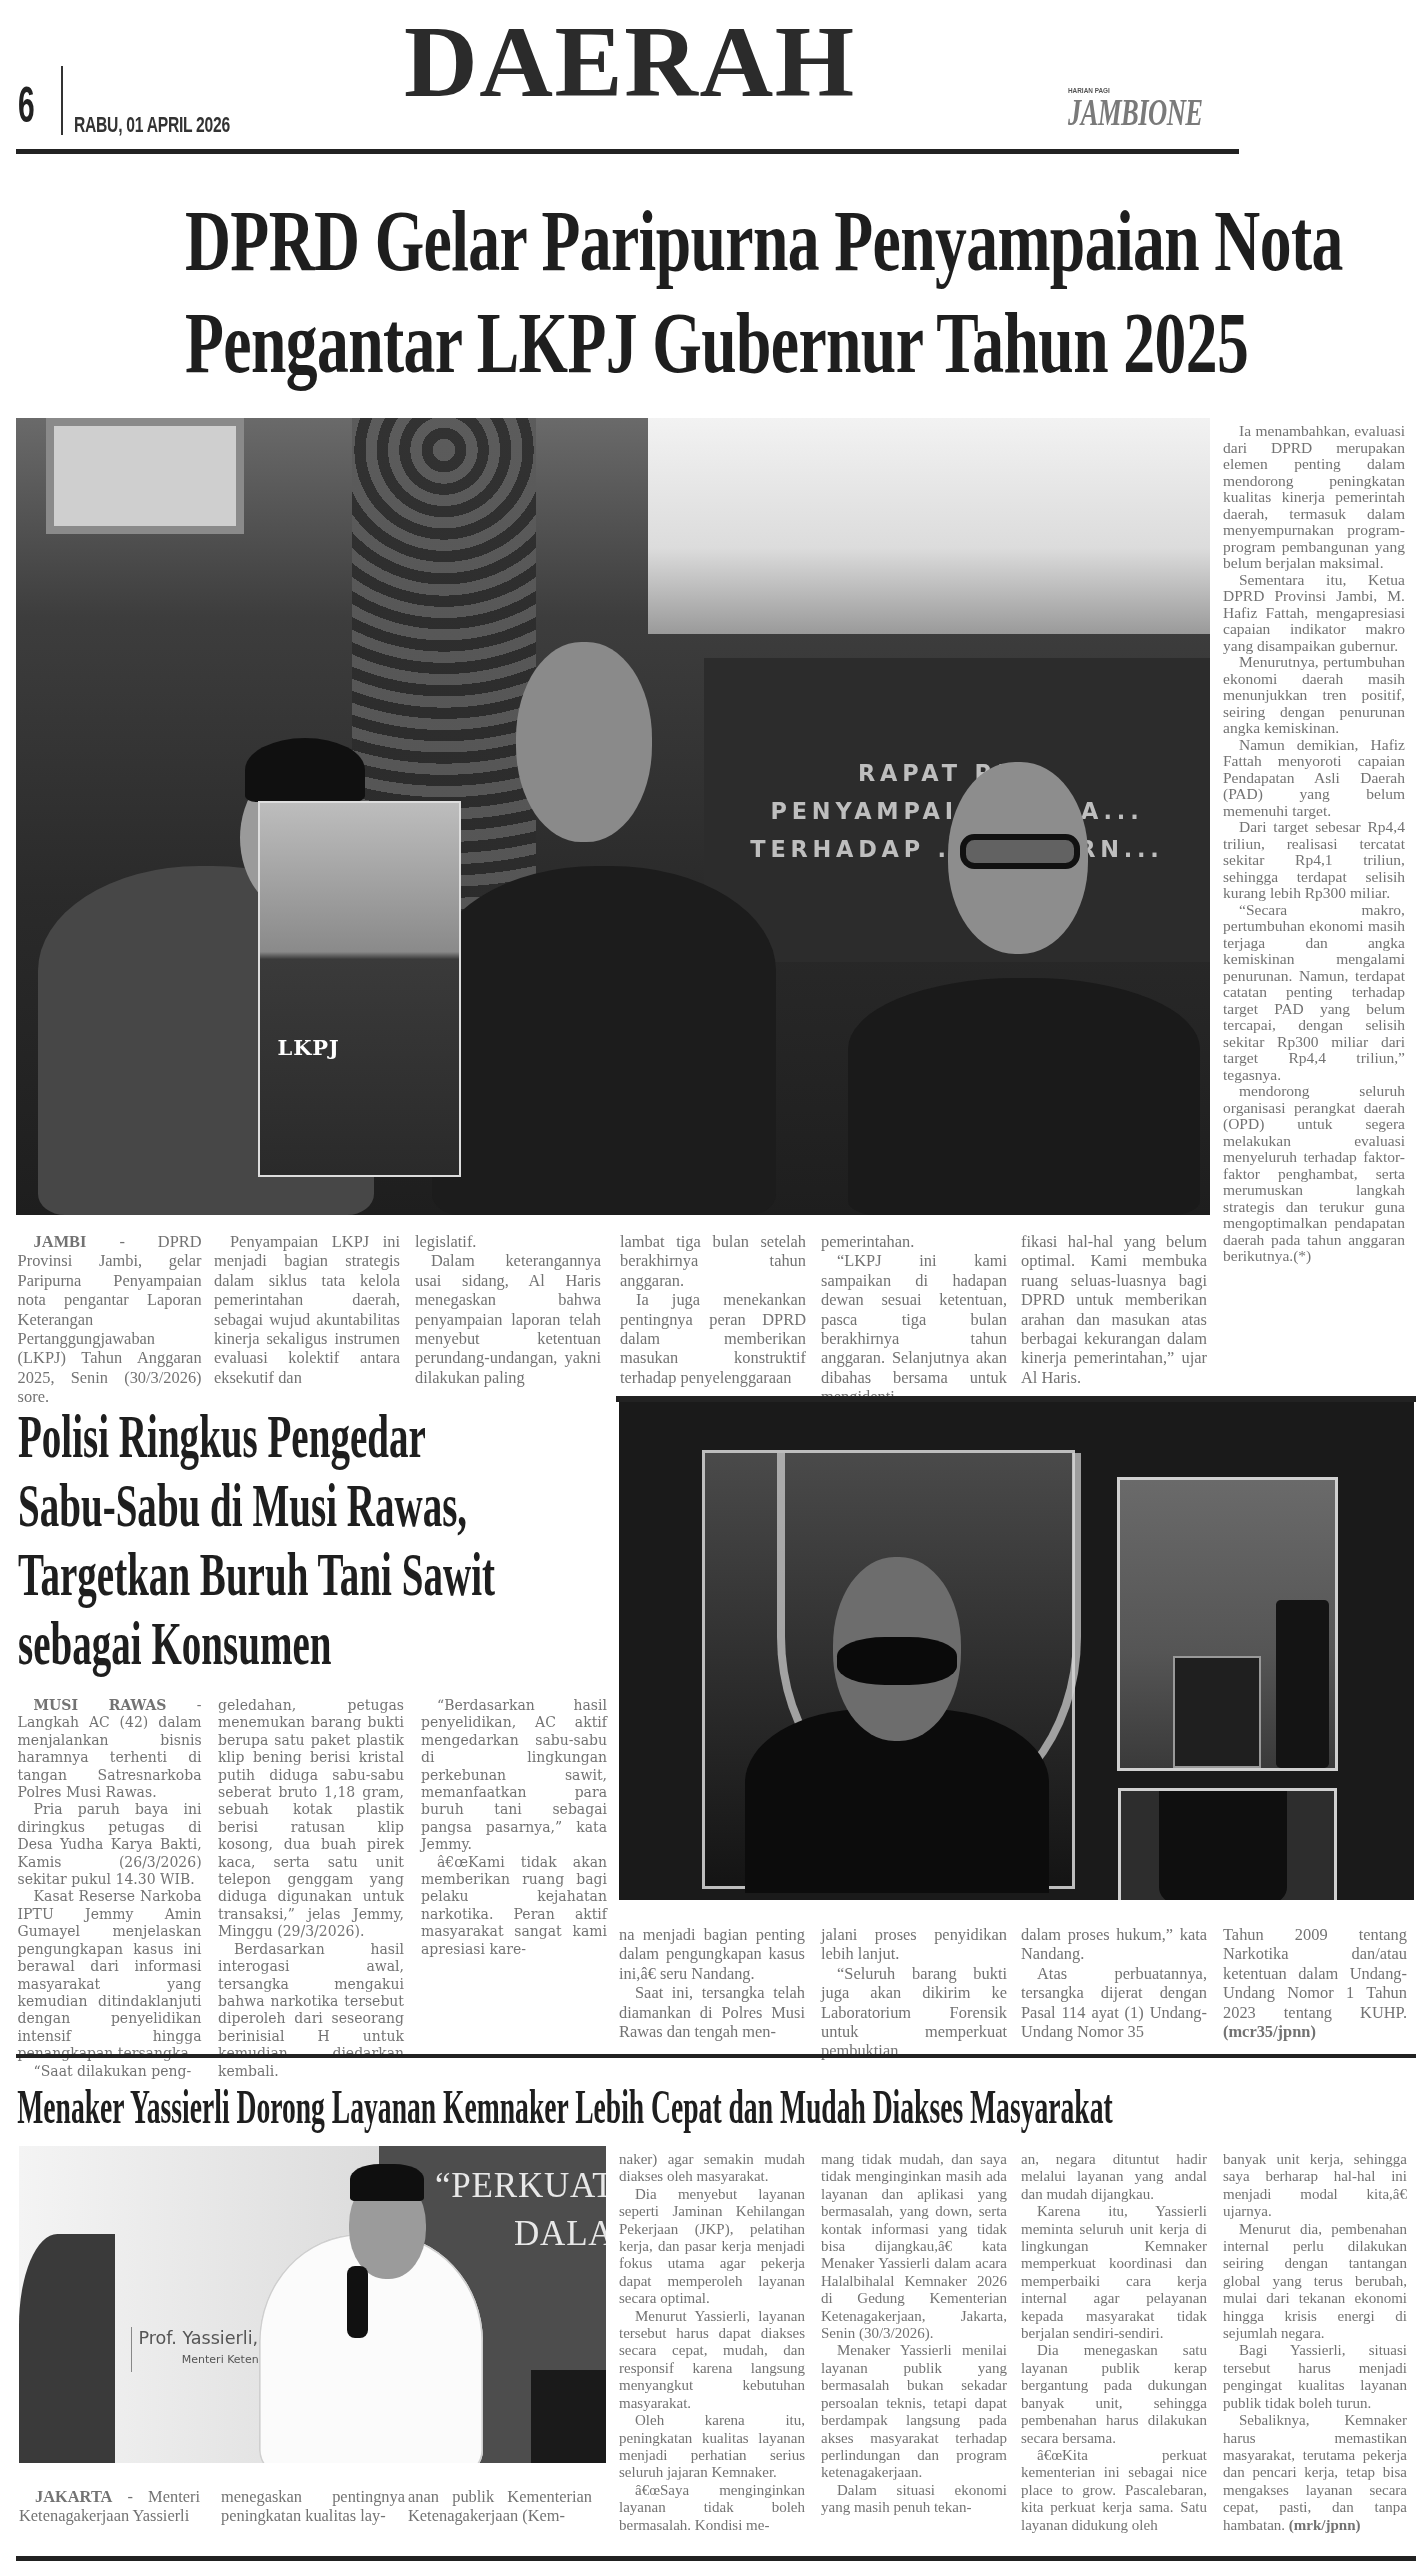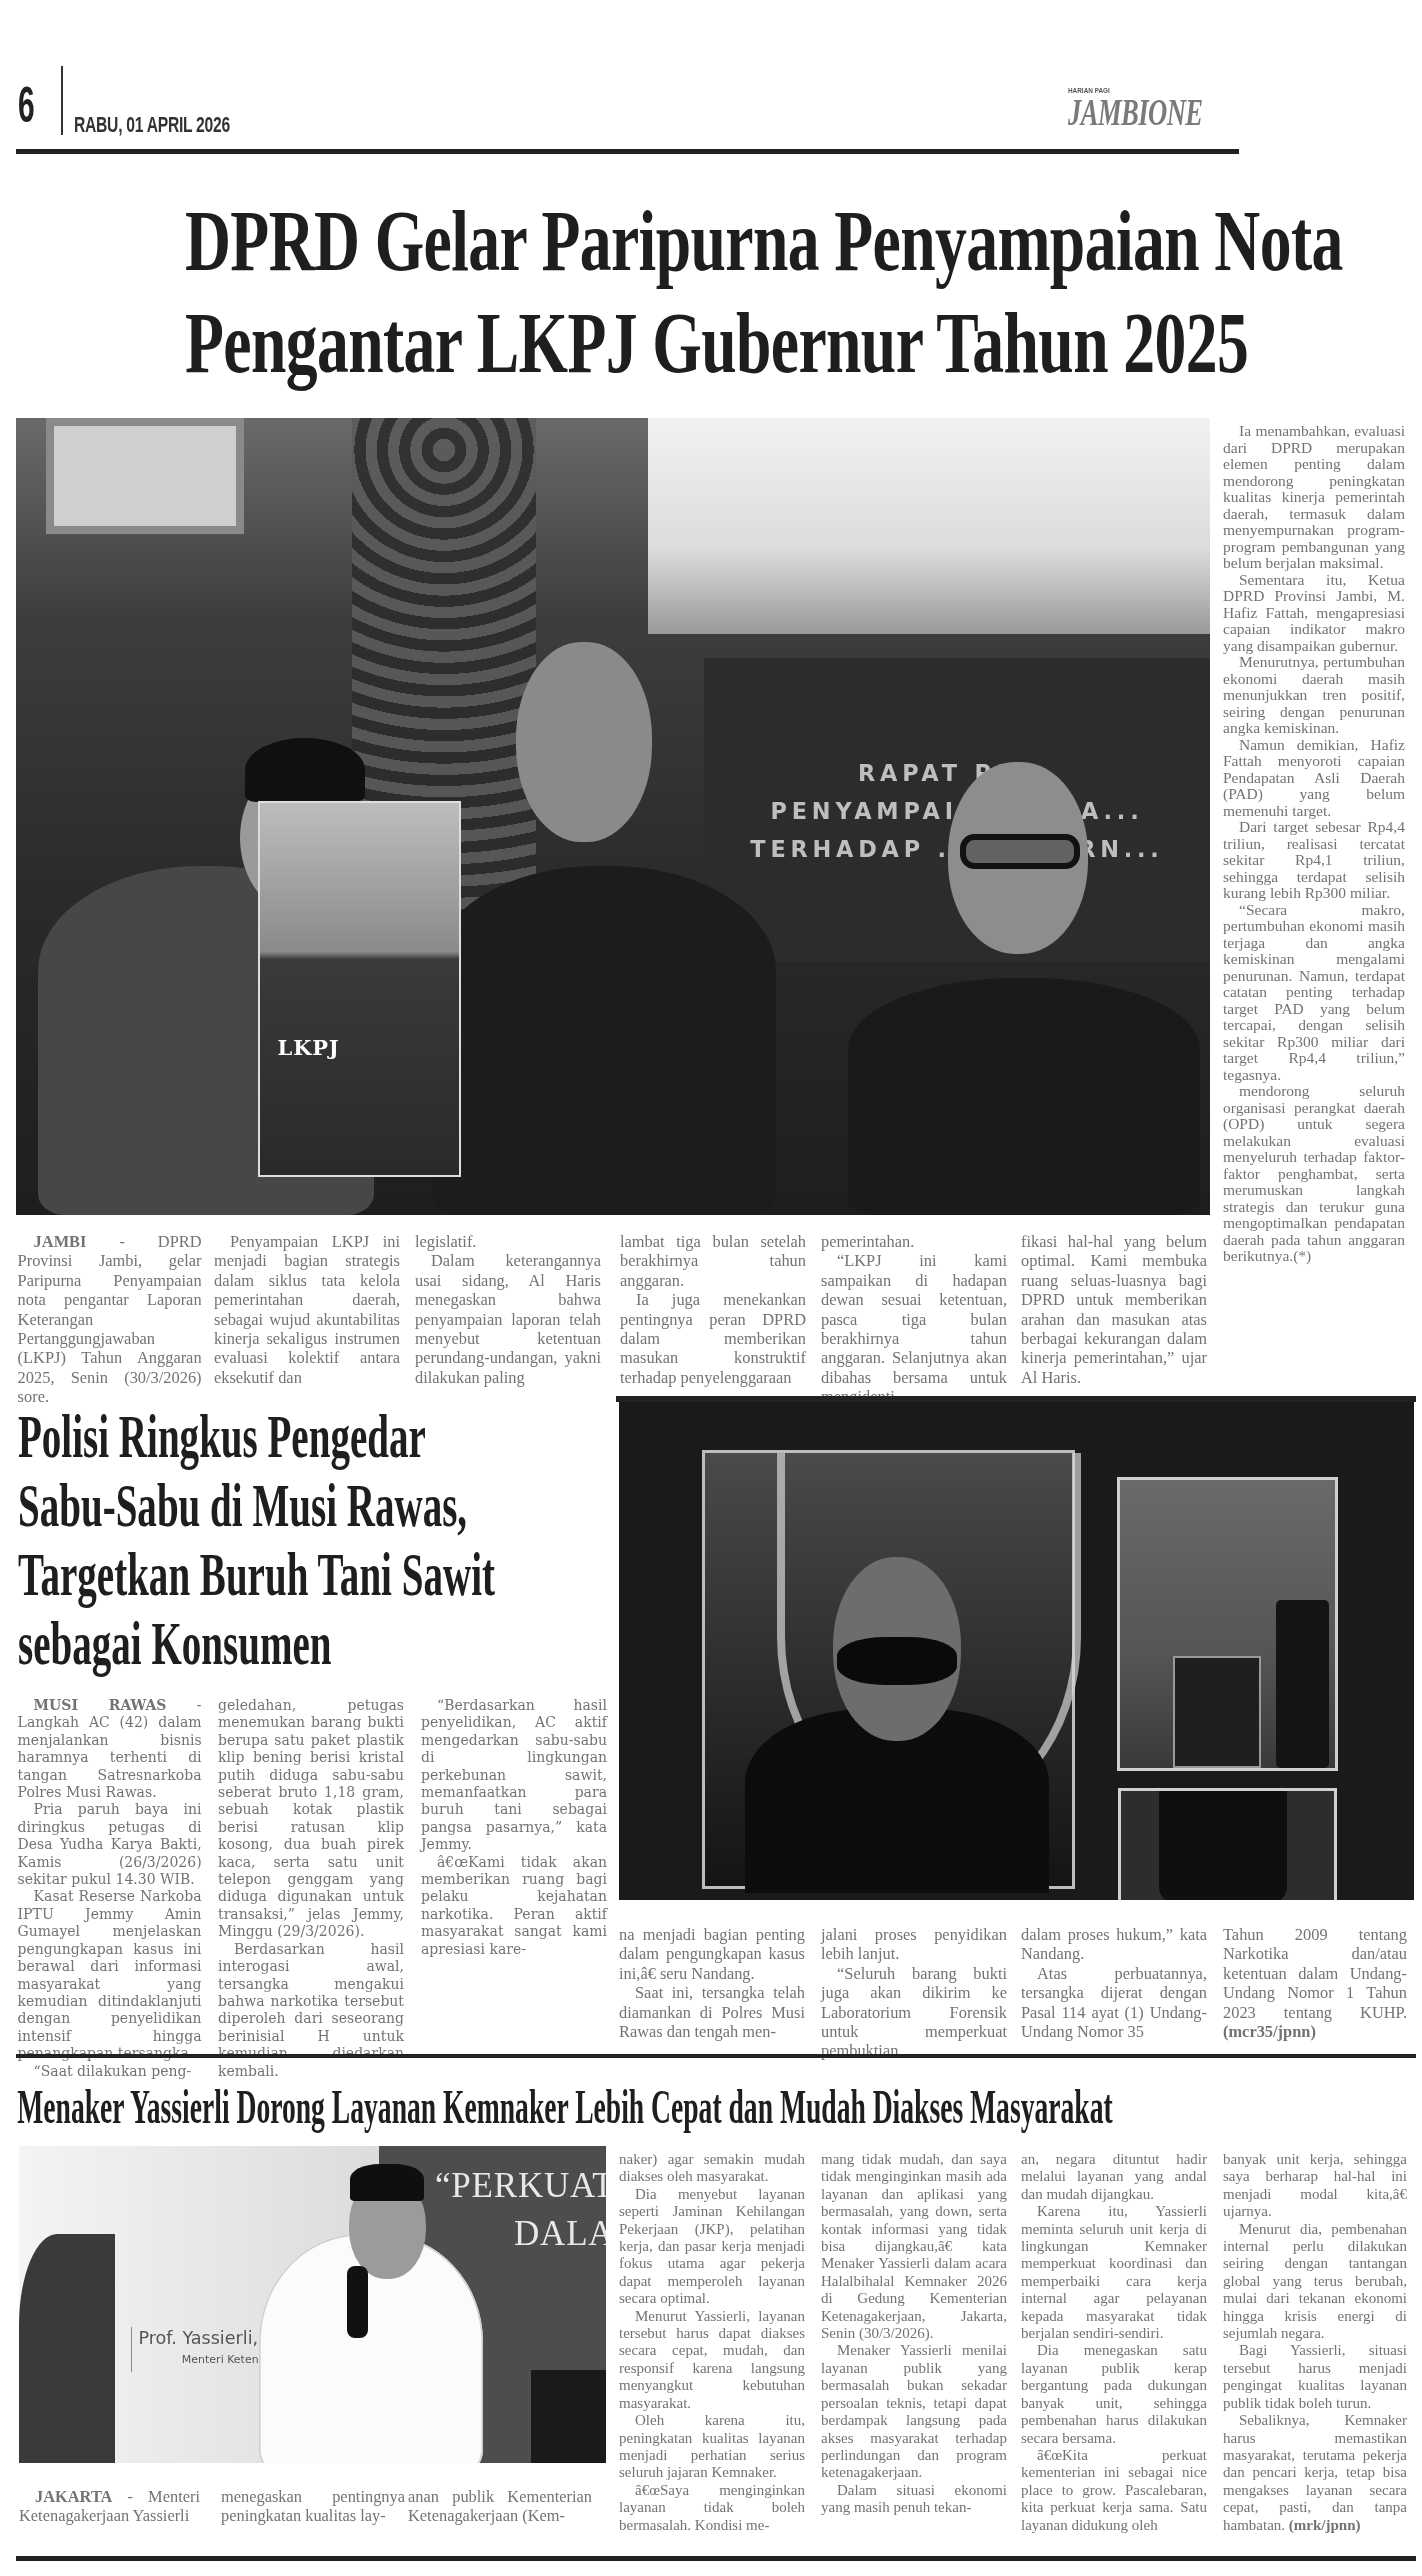--- a/index.html
+++ b/index.html
@@ -86,20 +86,21 @@
     .p3-left-man { position: absolute; left: 0; top: 88px; width: 96px; height: 229px; background: #3a3a3a; border-radius: 40% 0 0 0; }
     .p3-right-man { position: absolute; left: 512px; top: 224px; width: 75px; height: 93px; background: #1a1a1a; }
   </style>
 </head>
 <body>
 
 <header class="masthead">
   <div class="page-num">6</div>
   <div class="mast-divider"></div>
   <div class="pub-date">RABU, 01 APRIL 2026</div>
+  <div class="section-title">DAERAH</div>
   <div class="logo">
     <div class="logo-sub">HARIAN PAGI</div>
     <div class="logo-main">JAMBIONE</div>
   </div>
   <div class="top-rule"></div>
 </header>
 
 <h1 class="h1">
   <span class="line">DPRD Gelar Paripurna Penyampaian Nota</span>
   <span class="line">Pengantar LKPJ Gubernur Tahun 2025</span>

